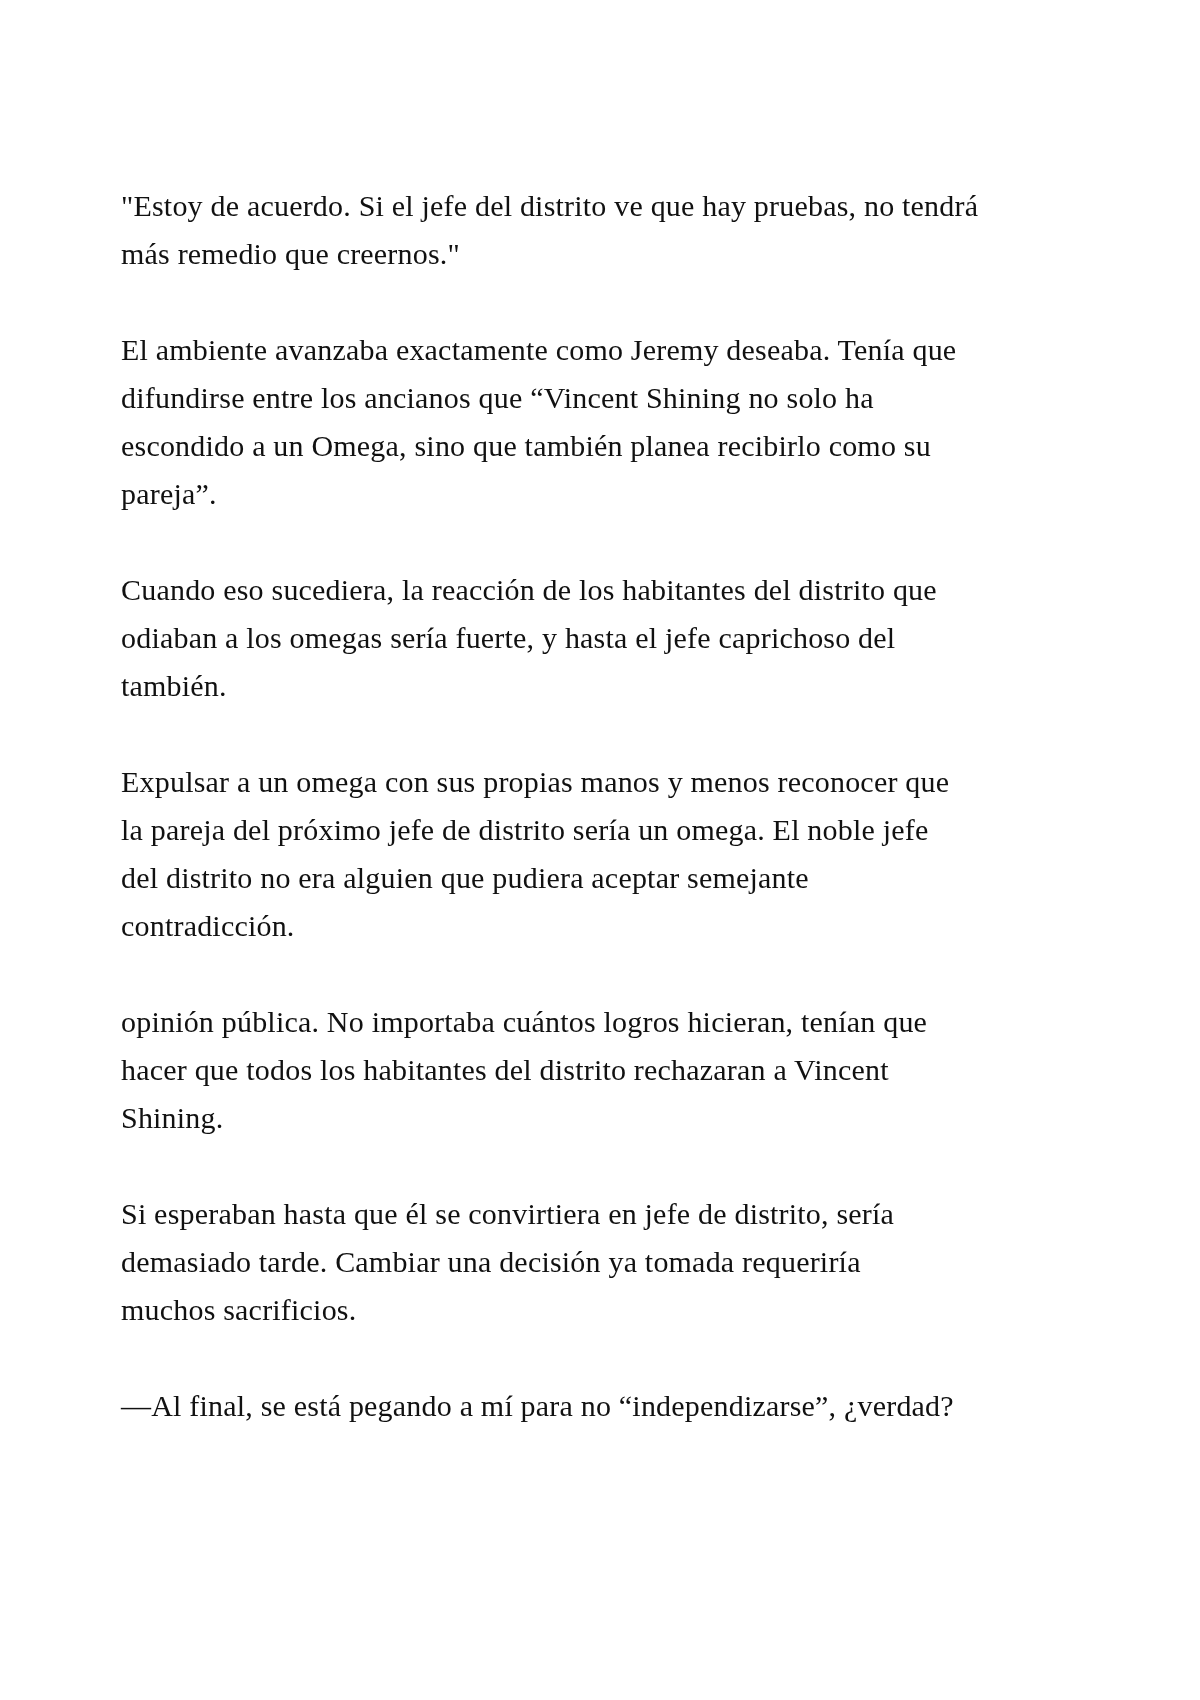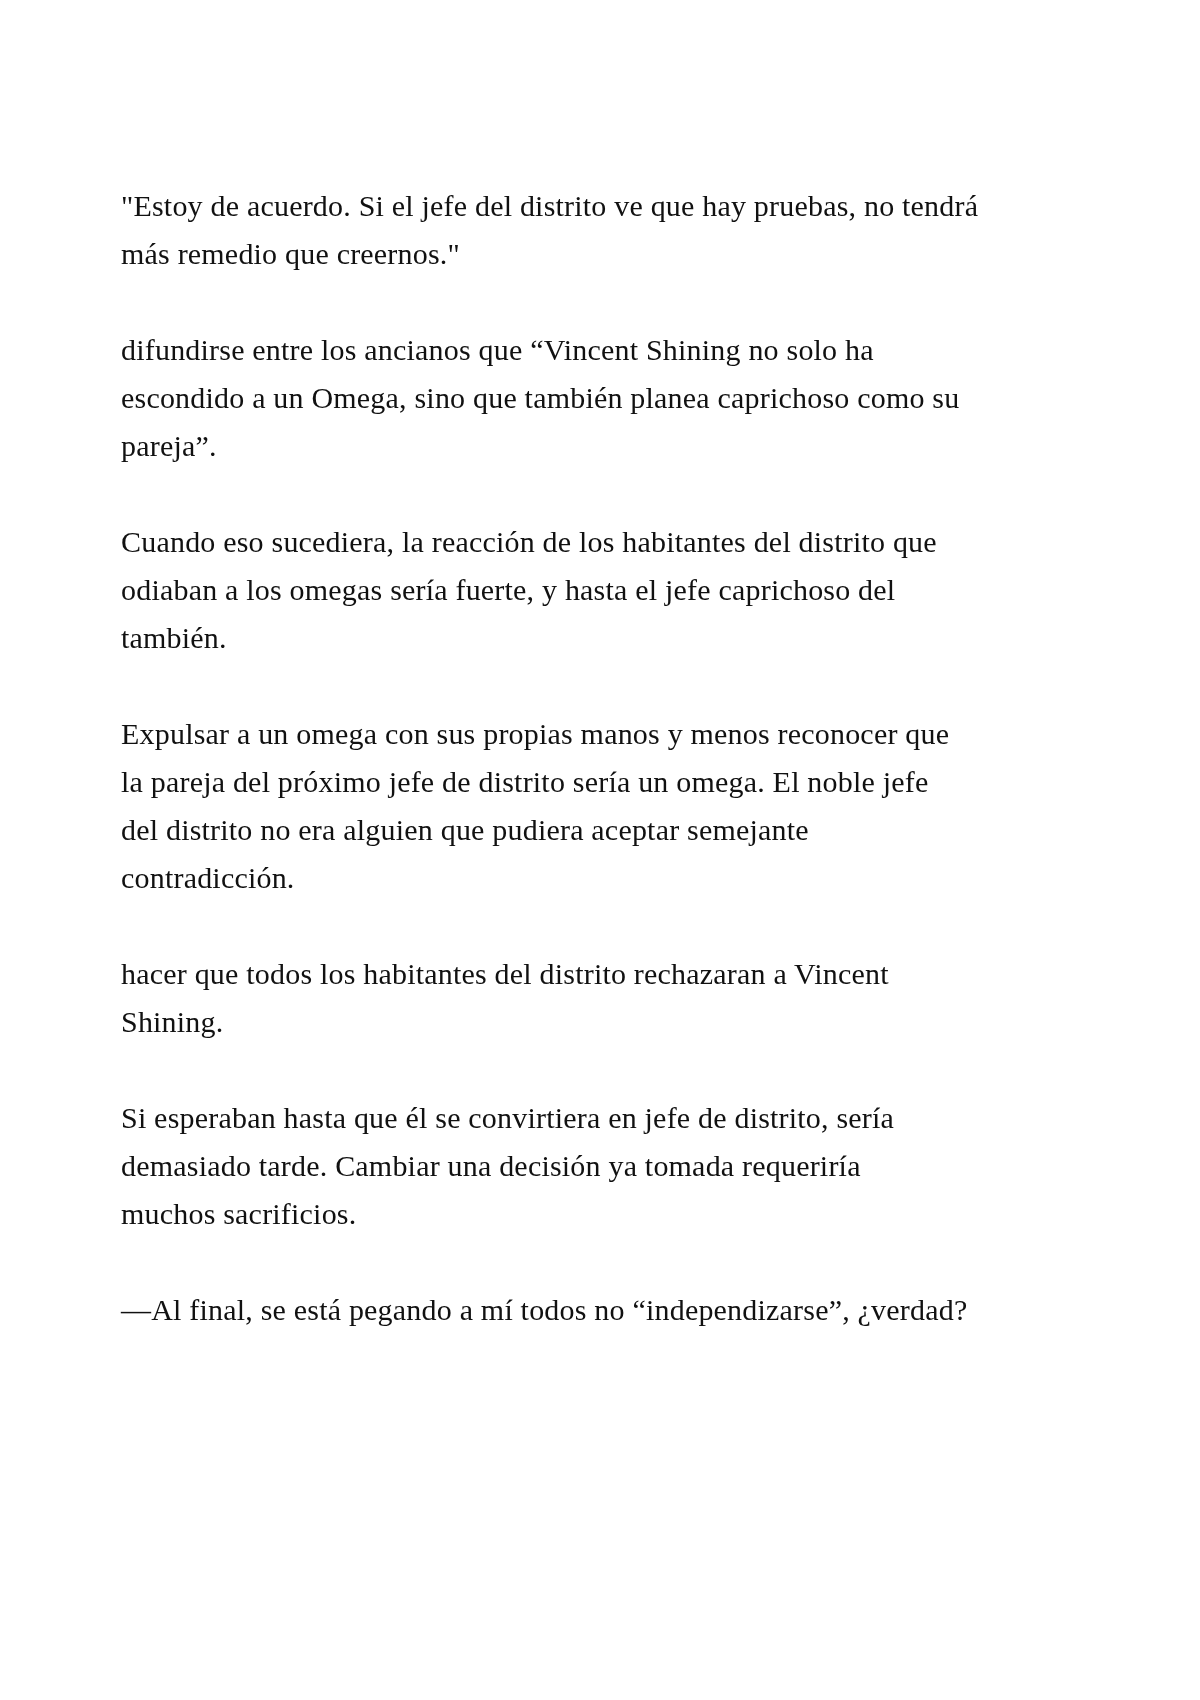--- a/index.html
+++ b/index.html
@@ -40,46 +40,48 @@
 <body>
 
 <div class="page">
 
   <p class="para">
     <span class="line">"Estoy de acuerdo. Si el jefe del distrito ve que hay pruebas, no tendrá</span>
     <span class="line">más remedio que creernos."</span>
   </p>
 
   <p class="para">
+    <span class="line">El ambiente avanzaba exactamente como Jeremy deseaba. Tenía que</span>
     <span class="line">difundirse entre los ancianos que “Vincent Shining no solo ha</span>
-    <span class="line">escondido a un Omega, sino que también planea caprichoso como su</span>
+    <span class="line">escondido a un Omega, sino que también planea recibirlo como su</span>
     <span class="line">pareja”.</span>
   </p>
 
   <p class="para">
     <span class="line">Cuando eso sucediera, la reacción de los habitantes del distrito que</span>
     <span class="line">odiaban a los omegas sería fuerte, y hasta el jefe caprichoso del</span>
     <span class="line">también.</span>
   </p>
 
   <p class="para">
     <span class="line">Expulsar a un omega con sus propias manos y menos reconocer que</span>
     <span class="line">la pareja del próximo jefe de distrito sería un omega. El noble jefe</span>
     <span class="line">del distrito no era alguien que pudiera aceptar semejante</span>
     <span class="line">contradicción.</span>
   </p>
 
   <p class="para">
+    <span class="line">opinión pública. No importaba cuántos logros hicieran, tenían que</span>
     <span class="line">hacer que todos los habitantes del distrito rechazaran a Vincent</span>
     <span class="line">Shining.</span>
   </p>
 
   <p class="para">
     <span class="line">Si esperaban hasta que él se convirtiera en jefe de distrito, sería</span>
     <span class="line">demasiado tarde. Cambiar una decisión ya tomada requeriría</span>
     <span class="line">muchos sacrificios.</span>
   </p>
 
   <p class="para">
-    <span class="line">—Al final, se está pegando a mí todos no “independizarse”, ¿verdad?</span>
+    <span class="line">—Al final, se está pegando a mí para no “independizarse”, ¿verdad?</span>
   </p>
 
 </div>
 
 </body></html>

